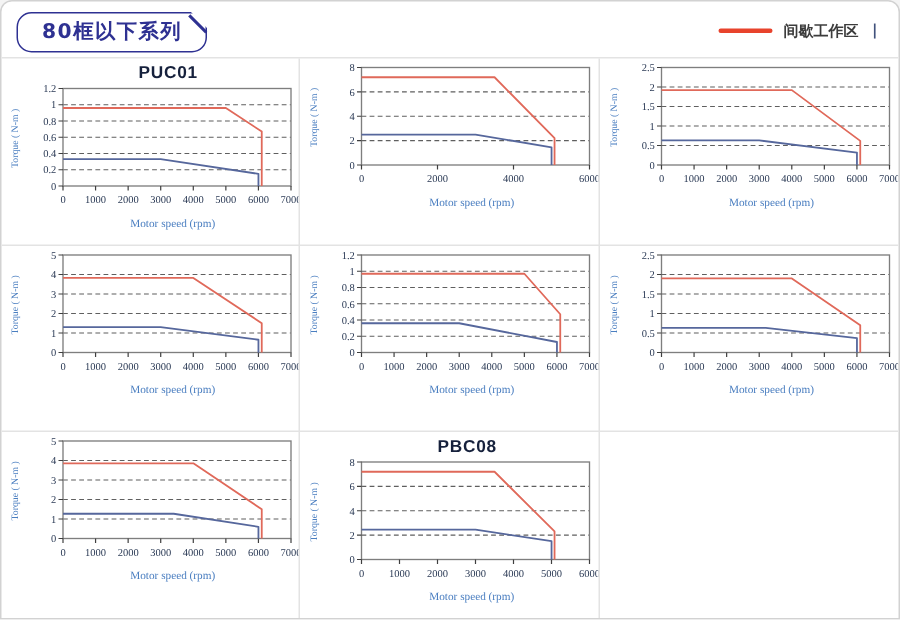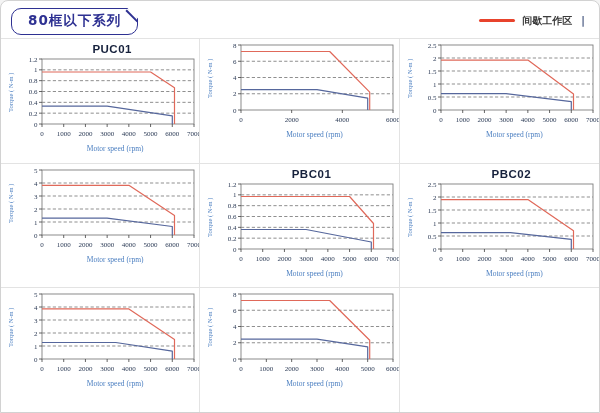--- a/index.html
+++ b/index.html
@@ -237,21 +237,20 @@
             <line x1="178" y1="68" x2="178" y2="71" class="tick"></line>
             <text x="178" y="79.5" class="tick-label" text-anchor="middle">7000</text>
             <polyline points="26.0,51.1 91.1,51.1 156.3,59.5 156.3,68.0" fill="none" stroke="#56679c" stroke-width="1.2" stroke-linejoin="round"></polyline>
             <polyline points="26.0,18.3 112.9,18.3 158.5,48.5 158.5,68.0" fill="none" stroke="#e0695a" stroke-width="1.2" stroke-linejoin="round"></polyline>
           </svg>
         <div class="x-axis-label">Motor speed (rpm)</div>
       </div>
     </div>
 
     <div class="cell">
-      <div class="chart-title"><span class="cursor-bar"></span><span>PBC01</span></div>
       <div class="plot-wrap">
         <span class="y-axis-label">Torque ( N-m )</span>
         <svg width="184" height="88">
             <line x1="26" y1="57.166666666666664" x2="178" y2="57.166666666666664" class="grid-line"></line>
             <line x1="26" y1="46.33333333333333" x2="178" y2="46.33333333333333" class="grid-line"></line>
             <line x1="26" y1="35.49999999999999" x2="178" y2="35.49999999999999" class="grid-line"></line>
             <line x1="26" y1="24.666666666666664" x2="178" y2="24.666666666666664" class="grid-line"></line>
             <line x1="26" y1="13.833333333333329" x2="178" y2="13.833333333333329" class="grid-line"></line>
             <rect x="26" y="3" width="152" height="65" class="frame"></rect>
             <line x1="23" y1="68" x2="26" y2="68" class="tick"></line>
@@ -285,21 +284,20 @@
             <line x1="178" y1="68" x2="178" y2="71" class="tick"></line>
             <text x="178" y="79.5" class="tick-label" text-anchor="middle">7000</text>
             <polyline points="26.0,48.5 91.1,48.5 156.3,61.0 156.3,68.0" fill="none" stroke="#56679c" stroke-width="1.2" stroke-linejoin="round"></polyline>
             <polyline points="26.0,15.5 134.6,15.5 158.5,42.5 158.5,68.0" fill="none" stroke="#e0695a" stroke-width="1.2" stroke-linejoin="round"></polyline>
           </svg>
         <div class="x-axis-label">Motor speed (rpm)</div>
       </div>
     </div>
 
     <div class="cell">
-      <div class="chart-title"><span class="cursor-bar"></span><span>PBC02</span></div>
       <div class="plot-wrap">
         <span class="y-axis-label">Torque ( N-m )</span>
         <svg width="184" height="88">
             <line x1="26" y1="55" x2="178" y2="55" class="grid-line"></line>
             <line x1="26" y1="42" x2="178" y2="42" class="grid-line"></line>
             <line x1="26" y1="29" x2="178" y2="29" class="grid-line"></line>
             <line x1="26" y1="16" x2="178" y2="16" class="grid-line"></line>
             <rect x="26" y="3" width="152" height="65" class="frame"></rect>
             <line x1="23" y1="68" x2="26" y2="68" class="tick"></line>
             <text x="21.5" y="70.5" class="tick-label" text-anchor="end">0</text>
@@ -374,20 +372,21 @@
             <line x1="178" y1="68" x2="178" y2="71" class="tick"></line>
             <text x="178" y="79.5" class="tick-label" text-anchor="middle">7000</text>
             <polyline points="26.0,51.5 99.8,51.5 156.3,60.2 156.3,68.0" fill="none" stroke="#56679c" stroke-width="1.2" stroke-linejoin="round"></polyline>
             <polyline points="26.0,17.9 112.9,17.9 158.5,48.5 158.5,68.0" fill="none" stroke="#e0695a" stroke-width="1.2" stroke-linejoin="round"></polyline>
           </svg>
         <div class="x-axis-label">Motor speed (rpm)</div>
       </div>
     </div>
 
     <div class="cell">
+      <div class="chart-title"><span class="cursor-bar"></span><span>PBC08</span></div>
       <div class="plot-wrap">
         <span class="y-axis-label">Torque ( N-m )</span>
         <svg width="184" height="88">
             <line x1="26" y1="51.75" x2="178" y2="51.75" class="grid-line"></line>
             <line x1="26" y1="35.5" x2="178" y2="35.5" class="grid-line"></line>
             <line x1="26" y1="19.25" x2="178" y2="19.25" class="grid-line"></line>
             <rect x="26" y="3" width="152" height="65" class="frame"></rect>
             <line x1="23" y1="68" x2="26" y2="68" class="tick"></line>
             <text x="21.5" y="70.5" class="tick-label" text-anchor="end">0</text>
             <line x1="23" y1="51.75" x2="26" y2="51.75" class="tick"></line>

